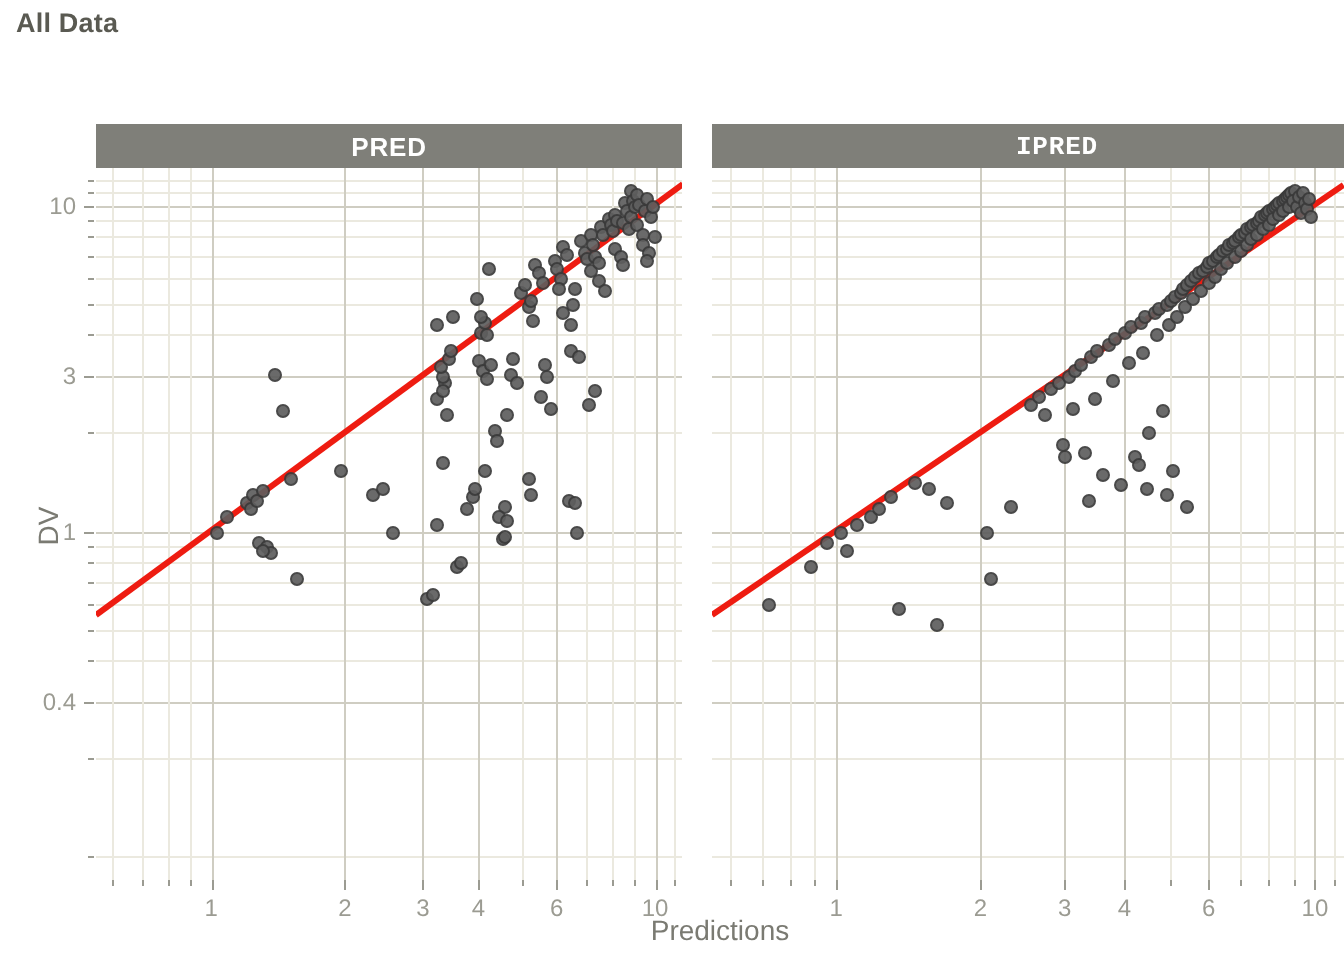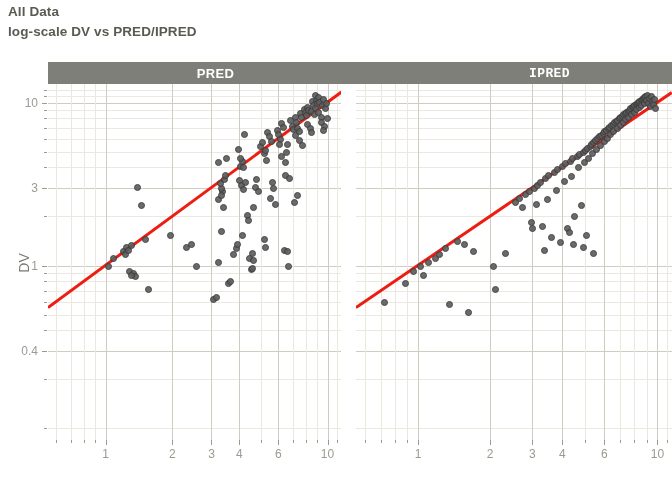--- a/index.html
+++ b/index.html
@@ -20,21 +20,21 @@
   .subtitle{
     position:absolute;left:8px;top:24px;
     font-size:13.5px;font-weight:bold;color:#5a5a52;
     letter-spacing:.1px;white-space:nowrap;
   }
 
   
   .strip{
     position:absolute;height:22px;
     background:#7f7f79;
-    display:flex;align-items:center;justify-content:center;padding-left:21px;
+    display:flex;align-items:center;justify-content:center;
   }
   .strip-label{
     color:#ffffff;font-size:13px;font-weight:bold;letter-spacing:.4px;
   }
 
   
   .panel{
     position:absolute;
     background:#ffffff;
     overflow:hidden;
@@ -90,24 +90,24 @@
     font-size:14px;color:#7a7a72;font-weight:normal;
     white-space:nowrap;text-align:center;
   }
 </style>
 </head>
 <body>
 
 <div id="root">
 
   <div class="title">All Data</div>
-  <div class="subtitle">log-scale DV vs PRED/IPRED</div>
 
   <div class="axis-title-y" style="left:-6px;top:255px;width:60px;text-align:center;">DV</div>
 
+  <div class="axis-title-x" style="left:48px;top:457px;width:624px;">Predictions</div>
 
   <div id="panels">
       <div class="strip" style="left: 48px; top: 62px; width: 293px;">
         <span class="strip-label">PRED</span>
       </div>
       <div class="panel" style="left: 48px; top: 84px; width: 293px; height: 356px;">
         <div class="gridline h" style="top: 344px;"></div>
         <div class="gridline h" style="top: 295px;"></div>
         <div class="gridline h major" style="top: 267px;"></div>
         <div class="gridline h" style="top: 246px;"></div>

